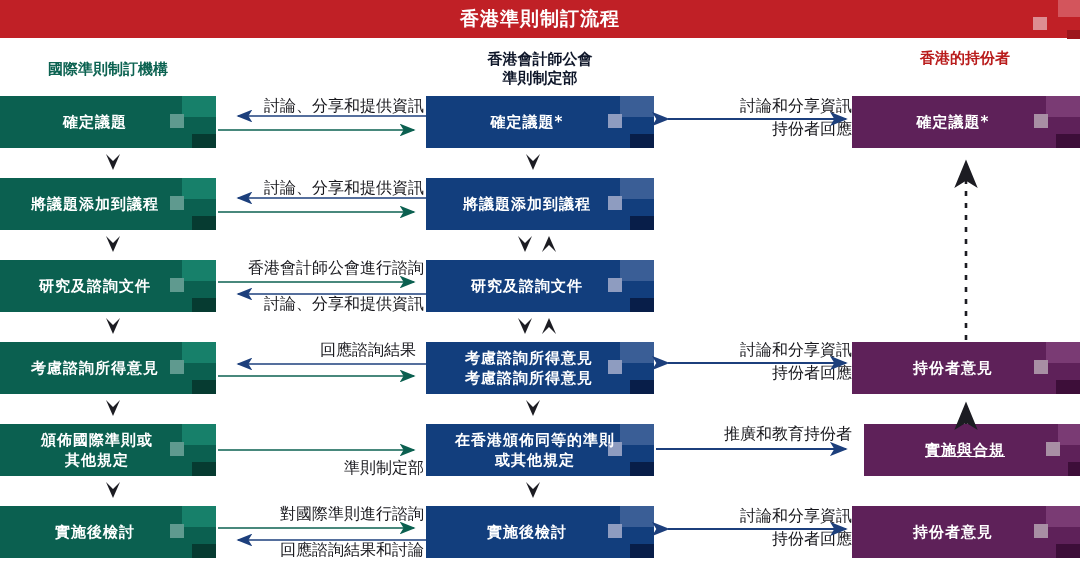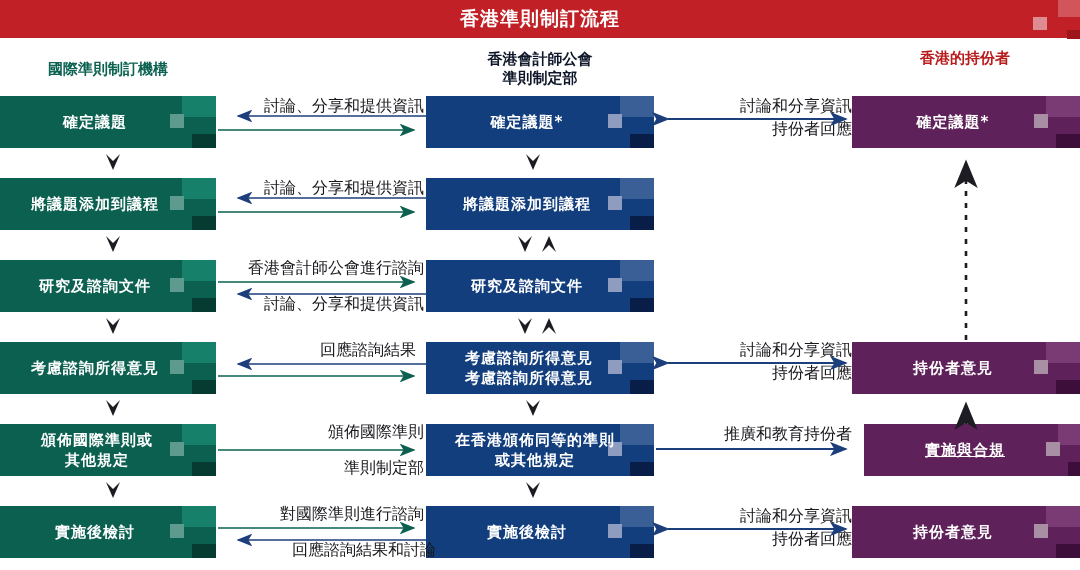--- a/index.html
+++ b/index.html
@@ -184,21 +184,20 @@
       <span style="display:block">頒佈國際準則或</span>
       <span style="display:block">其他規定</span>
     </span>
   </div>
   <div class="box purple" style="left:864px;top:424px;width:228px;height:52px;text-decoration:underline;">
     <span class="sq-top"></span>
     <span class="sq-mid"></span>
     <span class="sq-bot"></span>
     <span class="lbl">實施與合規</span>
   </div>
-  <div class="ctext" style="left:236px;top:425px;width:188px;">頒佈國際準則</div>
   <div class="ctext" style="left:236px;top:461px;width:188px;">準則制定部</div>
   <div class="ctext" style="left:664px;top:427px;width:188px;">推廣和教育持份者</div>
 
   <div class="box green" style="left:0px;  top:506px;width:216px;height:52px;">
     <span class="sq-top"></span>
     <span class="sq-mid"></span>
     <span class="sq-bot"></span>
     <span class="lbl">實施後檢討</span>
   </div>
   <div class="box blue" style="left:426px;top:506px;width:228px;height:52px;">
@@ -207,21 +206,21 @@
     <span class="sq-bot"></span>
     <span class="lbl">實施後檢討</span>
   </div>
   <div class="box purple" style="left:852px;top:506px;width:228px;height:52px;">
     <span class="sq-top"></span>
     <span class="sq-mid"></span>
     <span class="sq-bot"></span>
     <span class="lbl">持份者意見</span>
   </div>
   <div class="ctext" style="left:236px;top:507px;width:188px;">對國際準則進行諮詢</div>
-  <div class="ctext" style="left:248px;top:543px;width:188px;">回應諮詢結果和討論</div>
+  <div class="ctext" style="left:236px;top:543px;width:188px;">回應諮詢結果和討論</div>
   <div class="ctext" style="left:664px;top:509px;width:188px;">討論和分享資訊</div>
   <div class="ctext" style="left:664px;top:532px;width:188px;">持份者回應</div>
 
   <svg id="lines" viewBox="0 0 1080 570">
     <defs>
       <marker id="gR" markerWidth="10" markerHeight="8" refX="9" refY="4" orient="auto">
         <path d="M0,0 L10,4 L0,8 L2.5,4 Z" fill="#0b6050"></path>
       </marker>
       <marker id="bL" markerWidth="10" markerHeight="8" refX="9" refY="4" orient="auto">
         <path d="M0,0 L10,4 L0,8 L2.5,4 Z" fill="#1c3f7c"></path>

